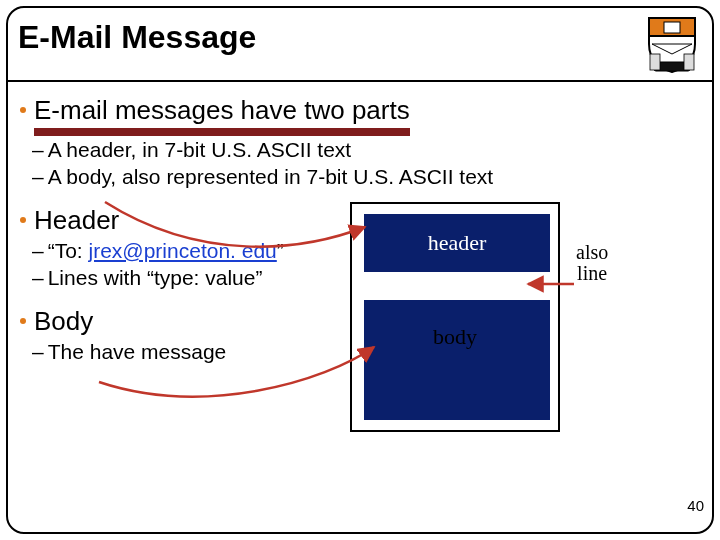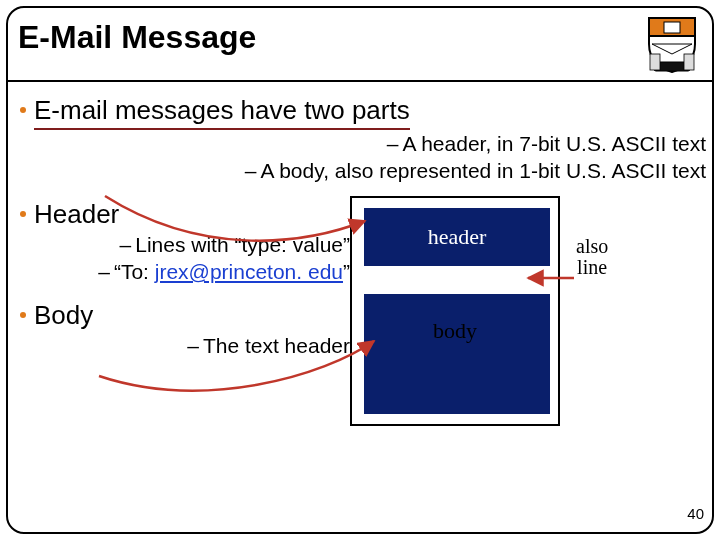--- a/index.html
+++ b/index.html
@@ -71,36 +71,35 @@
     margin-top: 13px;
     margin-right: 8px;
     flex: 0 0 auto;
   }
   .bullet-text {
     font-size: 26px;
     color: #000;
     line-height: 1.25;
   }
   .sub {
-    margin-left: 38px;
+    margin-left: 12px;
     font-size: 21px;
     color: #000;
     line-height: 1.3;
-    text-align: right;
   }
   .sub .dash {
     margin-right: 4px;
   }
   .link {
     color: #1a3fd1;
     text-decoration: underline;
   }
   .underline {
     display: inline-block;
-    border-bottom: 2px solid #7f1d1d;
+    border-bottom: 8px solid #7f1d1d;
     padding-bottom: 1px;
   }
   .section-gap { height: 12px; }
   .cols {
     display: flex;
     align-items: flex-start;
   }
   .col-left { flex: 0 0 330px; }
   .col-right { flex: 1 1 auto; position: relative; }
   .diagram-box {
@@ -155,21 +154,21 @@
     text-align: center;
   }
   .arrow-svg {
     position: absolute;
     overflow: visible;
     pointer-events: none;
   }
   .page-num {
     position: absolute;
     right: 16px;
-    bottom: 18px;
+    bottom: 26px;
     font-size: 15px;
     color: #000;
   }
 </style>
 </head>
 <body>
 
 <div class="slide-frame"></div>
 
 <div class="title-bar">
@@ -192,41 +191,41 @@
 
 <div class="content">
 
   <div class="bullet-row">
     <div class="dot"></div>
     <div class="bullet-text">
       <span class="underline">E-mail messages have two parts</span>
     </div>
   </div>
   <div class="sub"><span class="dash">–</span><span>A header, in 7-bit U.S. ASCII text</span></div>
-  <div class="sub"><span class="dash">–</span><span>A body, also represented in 1-bit U.S. ASCII text</span></div>
+  <div class="sub"><span class="dash">–</span><span>A body, also represented in 7-bit U.S. ASCII text</span></div>
 
   <div class="section-gap"></div>
 
   <div class="cols">
     <div class="col-left">
 
       <div class="bullet-row">
         <div class="dot"></div>
         <div class="bullet-text">Header</div>
       </div>
+      <div class="sub"><span class="dash">–</span><span>“To: </span><span class="link">jrex@princeton. edu</span><span>”</span></div>
       <div class="sub"><span class="dash">–</span><span>Lines with “type: value”</span></div>
-      <div class="sub"><span class="dash">–</span><span>“To: </span><span class="link">jrex@princeton. edu</span><span>”</span></div>
 
       <div class="section-gap"></div>
 
       <div class="bullet-row">
         <div class="dot"></div>
         <div class="bullet-text">Body</div>
       </div>
-      <div class="sub"><span class="dash">–</span><span>The text header</span></div>
+      <div class="sub"><span class="dash">–</span><span>The have message</span></div>
     </div>
 
     <div class="col-right">
       <div class="diagram-box">
         <div class="hdr-box">
           <span class="hdr-label">header</span>
         </div>
         <div class="body-box"></div>
         <div class="body-label">body</div>
       </div>

